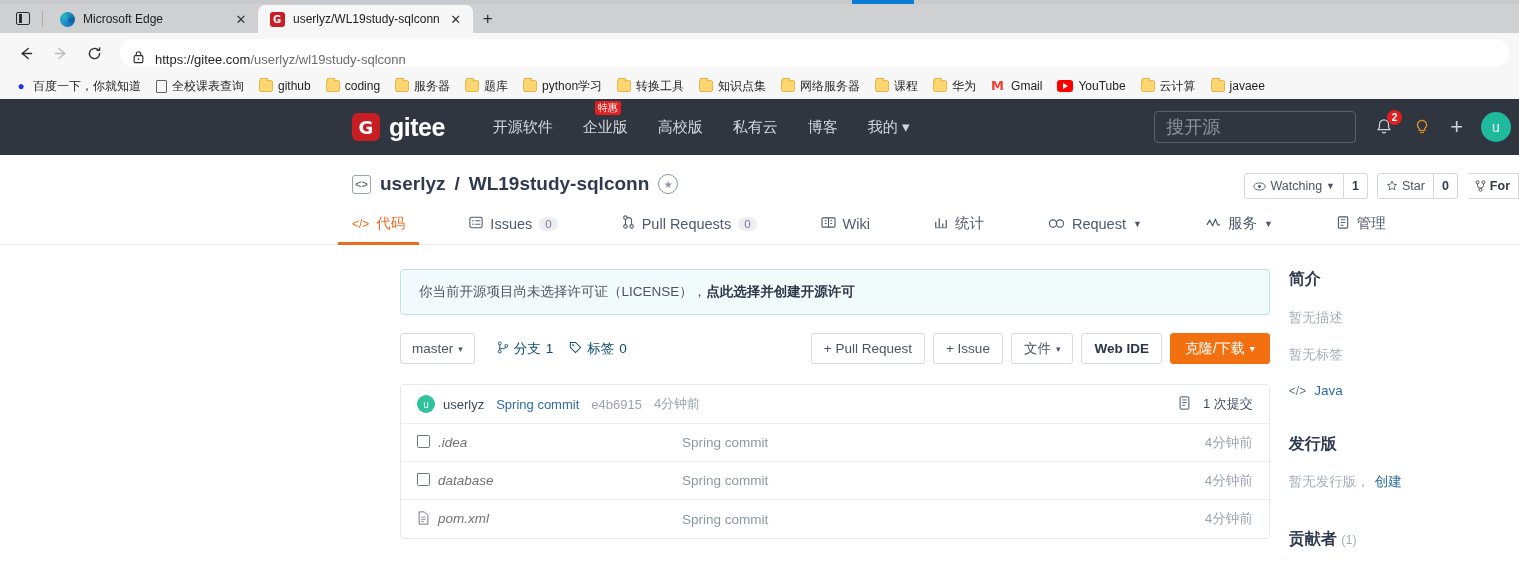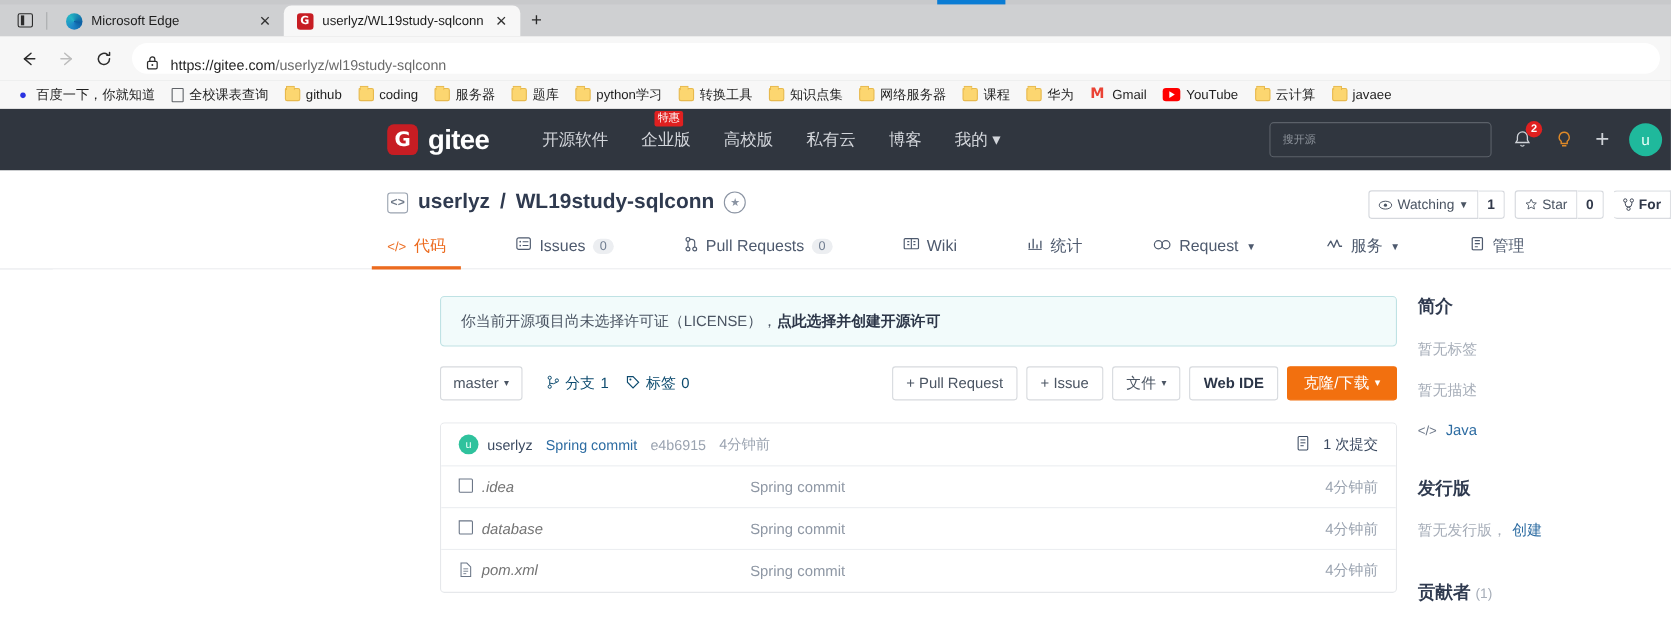--- a/index.html
+++ b/index.html
@@ -60,21 +60,21 @@
 
   
   .gitee-header { height: 56px; background: #30363f; display: flex; align-items: center; padding-left: 352px; }
   .logo-wrap { display: flex; align-items: center; gap: 9px; }
   .logo-mark { width: 28px; height: 28px; border-radius: 6px; background: #c71d23; color: #fff; display: flex; align-items: center; justify-content: center; font-size: 18px; font-weight: 700; font-family: "DejaVu Sans", sans-serif; }
   .logo-text { color: #ffffff; font-size: 25px; font-weight: 700; letter-spacing: -0.5px; }
   .gnav { display: flex; align-items: center; margin-left: 48px; gap: 30px; }
   .gnav a { color: #d3d6db; font-size: 15px; text-decoration: none; position: relative; white-space: nowrap; }
   .badge-hot { position: absolute; top: -17px; left: 12px; background: #e02020; color: #fff; font-size: 10px; padding: 1px 3px; border-radius: 2px; line-height: 1.25; white-space: nowrap; }
   .gright { margin-left: auto; display: flex; align-items: center; gap: 18px; padding-right: 8px; }
-  .gsearch { width: 202px; height: 32px; border: 1px solid #5b6169; border-radius: 4px; color: #8d939b; font-size: 10px; display: flex; align-items: center; padding: 0 11px; background: transparent; }
+  .gsearch { width: 202px; height: 32px; border: 1px solid #5b6169; border-radius: 4px; color: #8d939b; font-size: 18px; display: flex; align-items: center; padding: 0 11px; background: transparent; }
   .hicon { color: #cfd3d8; position: relative; display: flex; align-items: center; }
   .nbadge { position: absolute; top: -7px; right: -8px; background: #e02020; color: #fff; font-size: 10px; font-weight: 700; border-radius: 9px; padding: 0 4px; min-width: 15px; height: 15px; display: flex; align-items: center; justify-content: center; }
   .avatar { width: 30px; height: 30px; border-radius: 50%; background: #1fb99c; color: #eafff9; display: flex; align-items: center; justify-content: center; font-size: 14px; }
 
   
   .repo-head { padding: 18px 0 0 352px; background: #fff; display: flex; align-items: flex-start; }
   .repo-title { display: flex; align-items: center; gap: 9px; font-size: 19px; font-weight: 700; color: #2f3a4f; }
   .repo-title .owner, .repo-title .name { color: #2f3a4f; }
   .code-ico { width: 19px; height: 19px; border: 1.5px solid #9aa3b0; border-radius: 3px; color: #6f7988; font-size: 11px; display: flex; align-items: center; justify-content: center; }
   .medal-ico { width: 20px; height: 20px; border-radius: 50%; border: 1.5px solid #8b94a3; color: #8b94a3; font-size: 10px; display: flex; align-items: center; justify-content: center; }
@@ -494,22 +494,22 @@
           <span>pom.xml</span>
         </span>
         <span class="fmsg">Spring commit</span>
         <span class="ftime">4分钟前</span>
       </div>
     </div>
   </div>
 
   <div class="side-col">
     <div class="sec-title">简介</div>
+    <div class="sec-sub">暂无描述</div>
     <div class="sec-sub">暂无标签</div>
-    <div class="sec-sub">暂无描述</div>
     <div class="lang-row">
       <span class="ci">&lt;/&gt;</span>
       <span>Java</span>
     </div>
 
     <div class="sec-title rel">发行版</div>
     <div class="rel-line">
       <span>暂无发行版，</span><a href="#">创建</a>
     </div>
 

